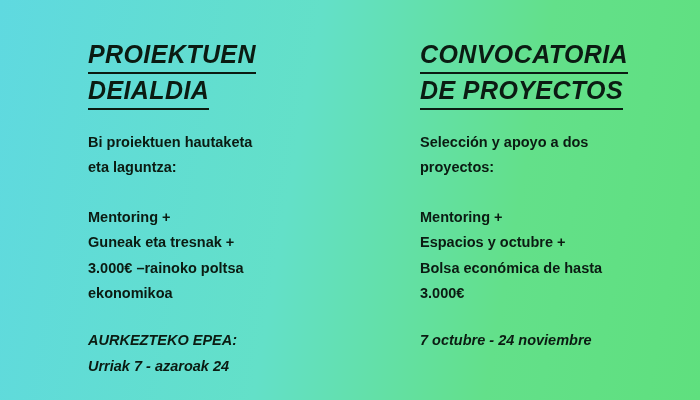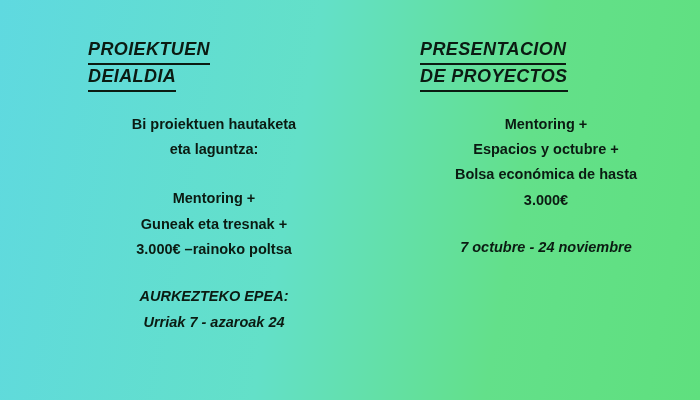--- a/index.html
+++ b/index.html
@@ -25,21 +25,21 @@
     left: 88px;
     right: 28px;
     bottom: 18px;
     display: flex;
     gap: 80px;
   }
   .col {
     width: 282px;
   }
   .heading {
-    font-size: 18px;
+    font-size: 25px;
     font-weight: bold;
     font-style: italic;
     color: #0b1b12;
     letter-spacing: 0.4px;
     line-height: 1.32;
     margin: 0 0 20px 0;
   }
   .heading .hline {
     display: inline-block;
     border-bottom: 2.5px solid #0b1b12;
@@ -51,21 +51,20 @@
     color: #0b1b12;
     line-height: 1.75;
     margin: 0 0 24px 0;
   }
   .block.tight {
     margin-bottom: 22px;
   }
   .block .line {
     display: block;
     white-space: pre;
-    text-align: center;
   }
   .block.last {
     margin-bottom: 0;
     font-style: italic;
   }
 </style>
 </head>
 <body>
 
 <div class="poster">
@@ -77,32 +76,37 @@
         <span class="hline">DEIALDIA</span>
       </h1>
       <p class="block">
         <span class="line">Bi proiektuen hautaketa</span>
         <span class="line">eta laguntza:</span>
       </p>
       <p class="block tight">
         <span class="line">Mentoring +</span>
         <span class="line">Guneak eta tresnak +</span>
         <span class="line">3.000€ –rainoko poltsa</span>
+        <span class="line">ekonomikoa</span>
       </p>
       <p class="block last">
         <span class="line">AURKEZTEKO EPEA:</span>
         <span class="line">Urriak 7 - azaroak 24</span>
       </p>
     </div>
 
     <div class="col">
       <h1 class="heading">
-        <span class="hline">PRESENTACION</span><br>
+        <span class="hline">CONVOCATORIA</span><br>
         <span class="hline">DE PROYECTOS</span>
       </h1>
+      <p class="block">
+        <span class="line">Selección y apoyo a dos</span>
+        <span class="line">proyectos:</span>
+      </p>
       <p class="block tight">
         <span class="line">Mentoring +</span>
         <span class="line">Espacios y octubre +</span>
         <span class="line">Bolsa económica de hasta</span>
         <span class="line">3.000€</span>
       </p>
       <p class="block last">
         <span class="line">7 octubre - 24 noviembre</span>
       </p>
     </div>

